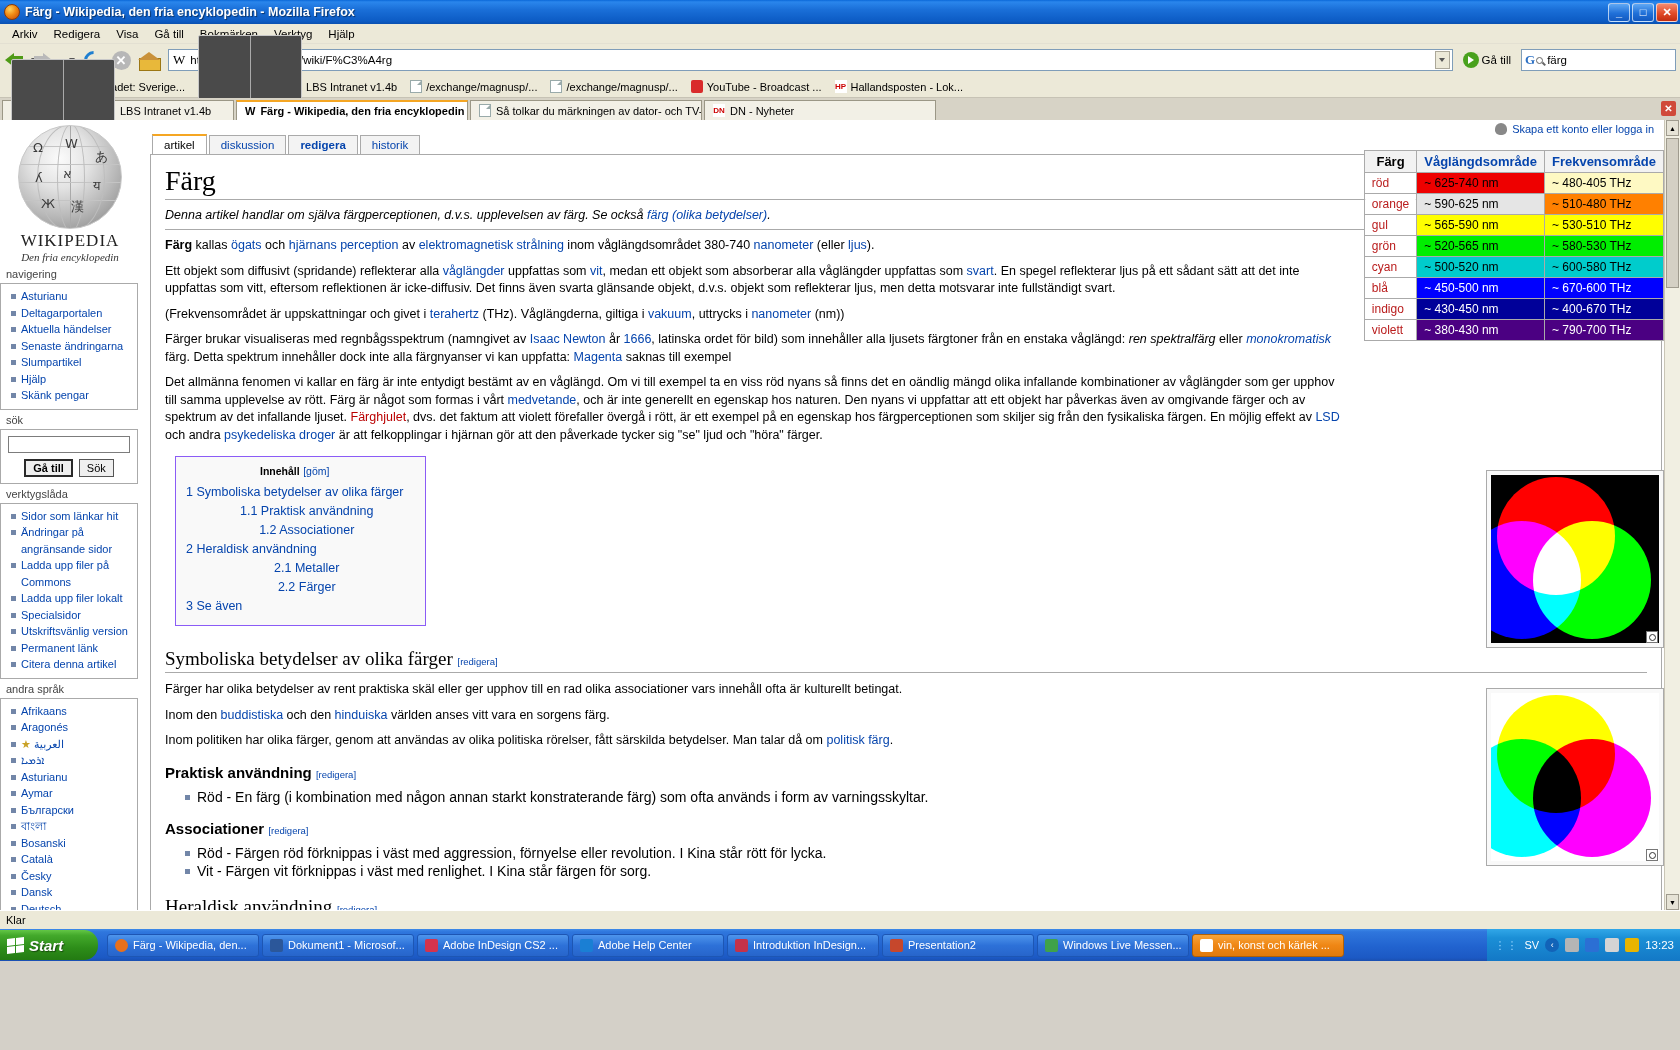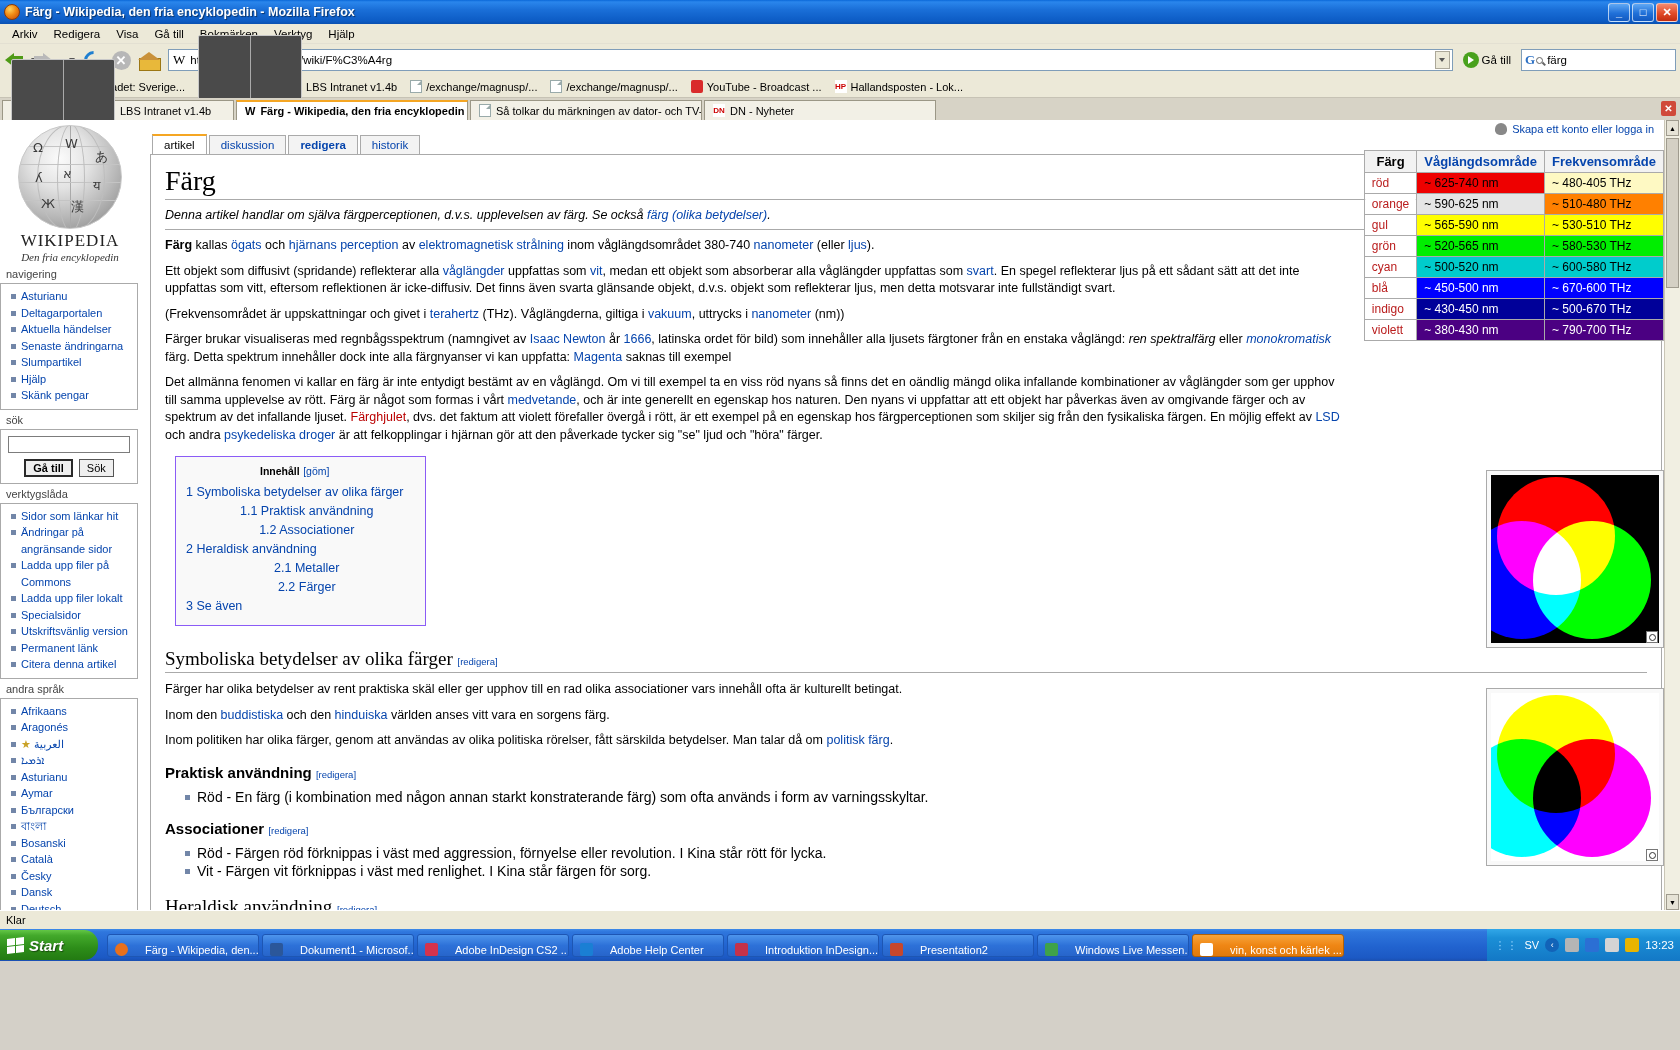--- a/index.html
+++ b/index.html
@@ -282,21 +282,21 @@
     padding: 0 16px 0 7px; color:#fff; font-style:italic; font-weight:bold; font-size:15px;
     background: linear-gradient(180deg,#63c646 0%,#43a92b 18%,#2d8d19 60%,#237a12 100%);
     border-radius: 0 14px 14px 0;
     text-shadow:1px 1px 1px rgba(0,0,0,.45);
   }
   .winflag { width:17px;height:15px;display:grid;grid-template-columns:1fr 1fr;grid-template-rows:1fr 1fr;gap:1.5px;transform:skewY(-6deg); }
   .winflag i { background:#fff; display:block; }
   .tasks { display:flex; align-items:center; gap:3px; padding-left:9px; flex:1; overflow:hidden; }
   .taskitem {
     height:23px; min-width:0; flex:0 1 152px;
-    display:flex; align-items:flex-end; gap:17px; padding:0 7px;
+    display:flex; align-items:center; gap:5px; padding:0 7px;
     background: linear-gradient(180deg,#4e95ec,#2d71d8 50%,#2765cb);
     border:1px solid #1d56b4; border-radius:3px;
     color:#fff; font-size:11px; white-space:nowrap; overflow:hidden; text-overflow:ellipsis;
   }
   .taskitem.hot { background: linear-gradient(180deg,#f7a43a,#ef8614 50%,#e07a0c); border-color:#b06006; }
   .tico { width:13px;height:13px;flex:0 0 auto;border-radius:2px; }
   .tray {
     display:flex;align-items:center;gap:6px;height:32px;padding:0 6px 0 8px;
     background: linear-gradient(180deg,#31a7e8 0%,#1b8fd6 28%,#1378c6 100%);
     color:#fff; font-size:11px;
@@ -626,21 +626,21 @@
             <td style="background:#00cccc;color:#000">~ 600-580 THz</td>
           </tr>
           <tr>
             <td class="name">blå</td>
             <td style="background:#0000ff;color:#fff">~ 450-500 nm</td>
             <td style="background:#0000ff;color:#fff">~ 670-600 THz</td>
           </tr>
           <tr>
             <td class="name">indigo</td>
             <td style="background:#000099;color:#fff">~ 430-450 nm</td>
-            <td style="background:#000099;color:#fff">~ 500-670 THz</td>
+            <td style="background:#000099;color:#fff">~ 400-670 THz</td>
           </tr>
           <tr>
             <td class="name">violett</td>
             <td style="background:#4b0082;color:#fff">~ 380-430 nm</td>
             <td style="background:#4b0082;color:#fff">~ 790-700 THz</td>
           </tr>
         </tbody>
       </table>
     </div>
 

